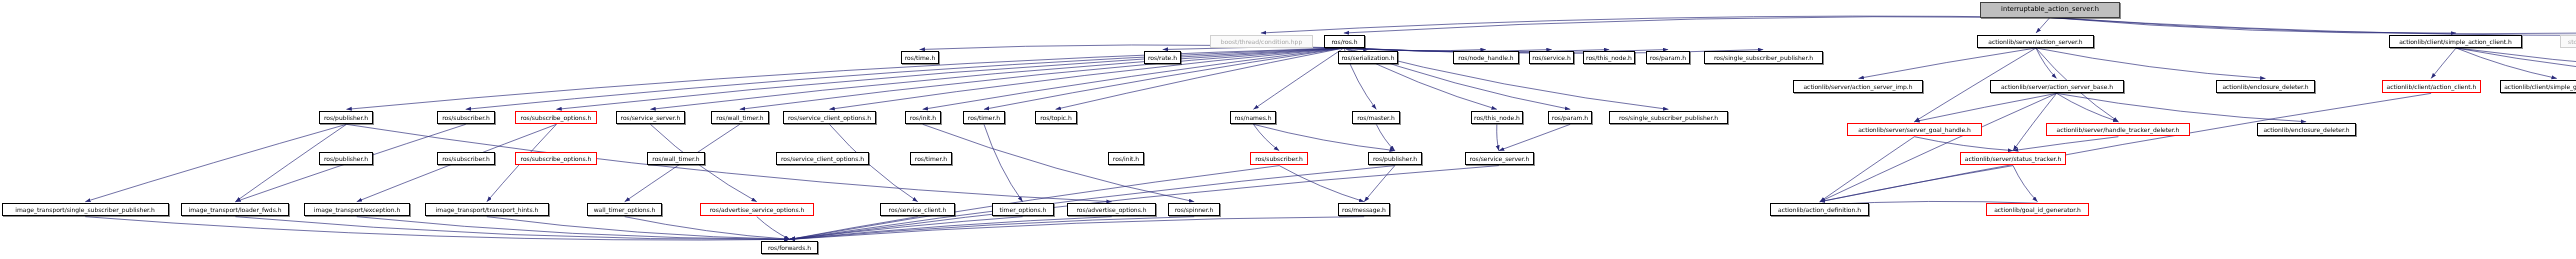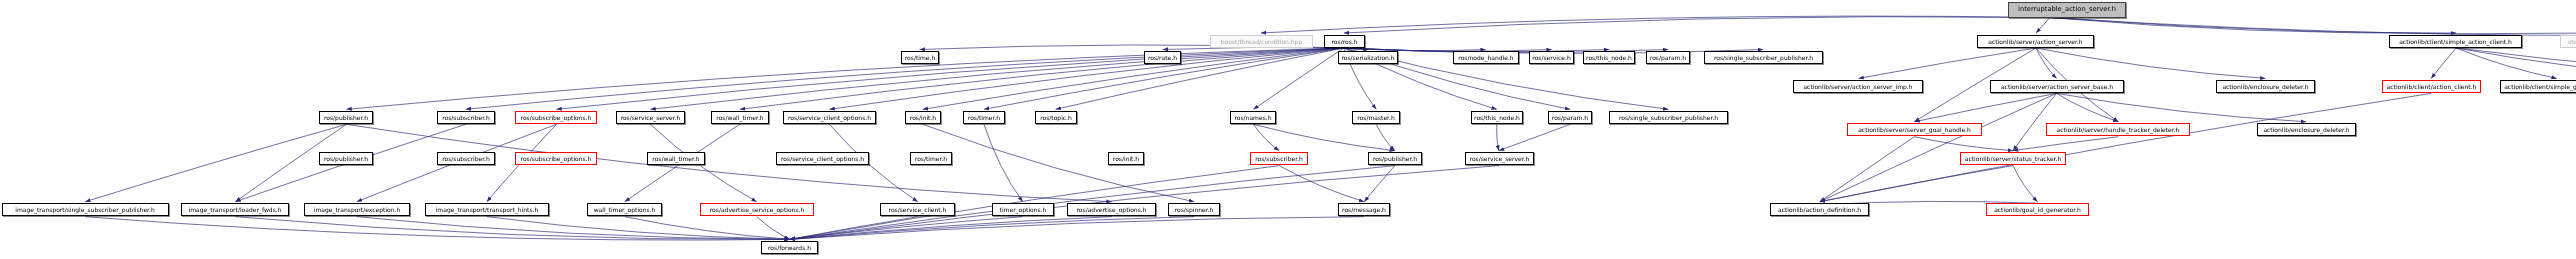--- a/index.html
+++ b/index.html
@@ -140,21 +140,21 @@
         <path d="M1781.5,420 Q1654.43,440.88 1533,464"></path>
         <path d="M1985,420 Q1756.18,436.81 1533,464"></path>
         <path d="M2158,420 Q1842.68,433.35 1533,464"></path>
         <path d="M2318,420 Q1922.68,430.15000000000003 1533,464"></path>
         <path d="M2648,420 Q2087.68,423.55 1533,464"></path>
         <path d="M2909.5,321 Q2212.49,373.77 1533,464"></path>
         <path d="M2707.5,321 Q2111.49,377.81 1533,464"></path>
         <path d="M2483,321 Q1999.24,382.3 1533,464"></path>
       </g>
   </svg>
-<div class="node root" style="left: 1980px; top: 2.1px; width: 118px; height: 15.5px; margin-left: 28px;">interruptable_action_server.h</div>
+<div class="node root" style="left: 1980px; top: 2.1px; width: 140px; height: 15.5px;">interruptable_action_server.h</div>
     <div class="node ghost" style="left: 1210px; top: 35px; width: 103px; height: 13.4px;">boost/thread/condition.hpp</div>
     <div class="node normal" style="left: 1324px; top: 35px; width: 41px; height: 13.4px;">ros/ros.h</div>
     <div class="node normal" style="left: 1977px; top: 35px; width: 117px; height: 13.4px;">actionlib/server/action_server.h</div>
     <div class="node normal" style="left: 2389px; top: 35px; width: 133px; height: 13.4px;">actionlib/client/simple_action_client.h</div>
     <div class="node ghost" style="left: 2560px; top: 35px; width: 67px; height: 13.4px;">std_srvs/Empty.h</div>
     <div class="node normal" style="left: 901px; top: 51px; width: 38px; height: 13.4px;">ros/time.h</div>
     <div class="node normal" style="left: 1144px; top: 51px; width: 37px; height: 13.4px;">ros/rate.h</div>
     <div class="node normal" style="left: 1338px; top: 51px; width: 60px; height: 13.4px;">ros/serialization.h</div>
     <div class="node normal" style="left: 1453px; top: 51px; width: 66px; height: 13.4px;">ros/node_handle.h</div>
     <div class="node normal" style="left: 1529px; top: 51px; width: 45px; height: 13.4px;">ros/service.h</div>

